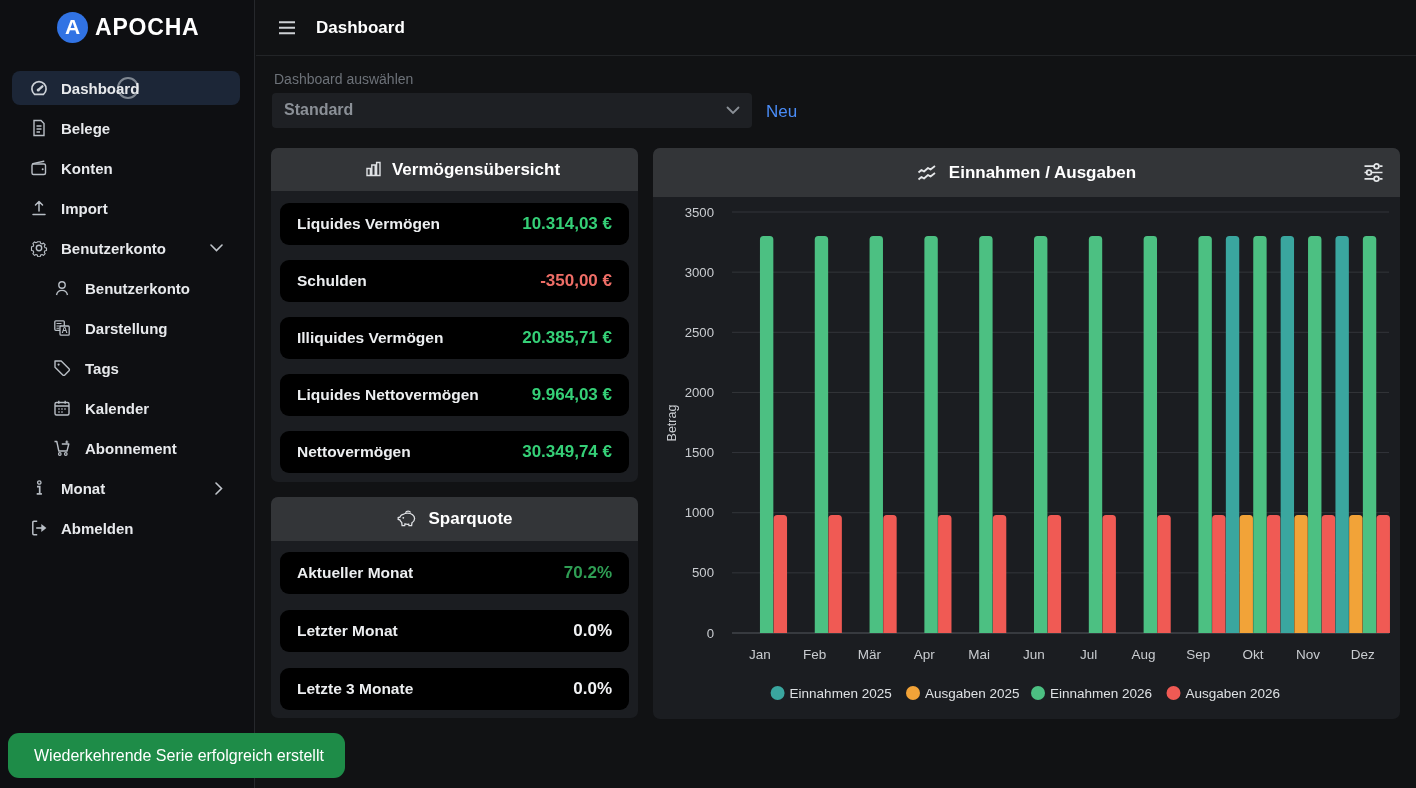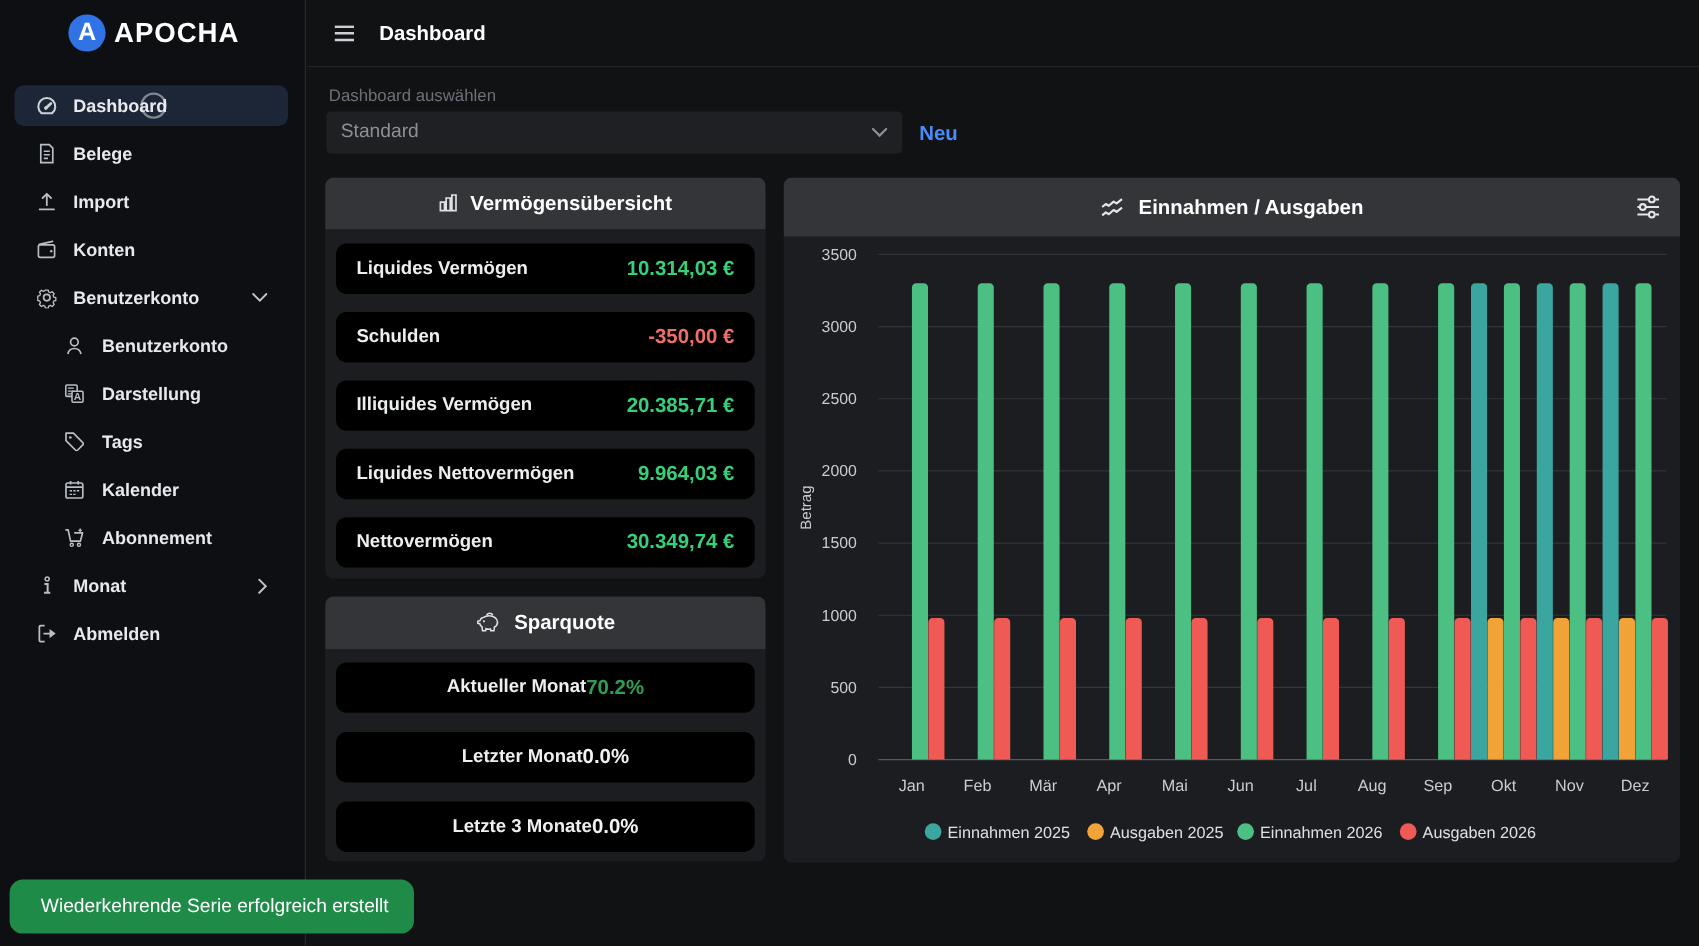--- a/index.html
+++ b/index.html
@@ -16,33 +16,33 @@
   .nav-item.sub .txt { left:85px; }
   .nav-item.active::before { content:""; position:absolute; left:12px; right:15px; top:3px; bottom:3px; background:#1c2637; border-radius:8px; }
   .nav-item .ic, .nav-item .txt, .nav-item .chev { position:absolute; z-index:1; }
   .chev { position:absolute; right:32px; }
   .ring { position:absolute; left:117px; top:77px; width:22px; height:22px; border:2px solid rgba(210,215,220,0.55); border-radius:50%; }
   .topbar { position:absolute; left:256px; top:0; width:1160px; height:56px; border-bottom:1px solid #222427; }
   .burger { position:absolute; left:20px; top:18px; }
   .pagetitle { position:absolute; left:60px; top:18px; color:#fff; font-size:17px; font-weight:bold; }
   .lbl { position:absolute; left:274px; top:71px; color:#6d7279; font-size:14px; }
   .select { position:absolute; left:272px; top:93px; width:480px; height:35px; background:#1e2024; border-radius:4px; }
-  .select .val { position:absolute; left:12px; top:8px; color:#8b9097; font-size:16px; }
+  .select .val { position:absolute; left:12px; top:8px; color:#8b9097; font-size:16px;font-weight:bold; }
   .select .arr { position:absolute; right:12px; top:13px; }
-  .neu { position:absolute; left:766px; top:102px; color:#4a8cf7; font-size:17px; font-weight:bold; }
+  .neu { position:absolute; left:766px; top:102px; color:#4a8cf7; font-size:17px; font-weight:normal; }
   .card { position:absolute; background:#1b1d21; border-radius:7px; overflow:hidden; }
   .card-h { background:#333538; color:#fff; font-weight:bold; font-size:17px; display:flex; align-items:center; justify-content:center; gap:10px; }
   #card1 { left:271px; top:148px; width:367px; height:334px; }
   #card1 .card-h { height:43px;padding-left:16px; }
   #card2 { left:271px; top:497px; width:367px; height:221px; }
   #card2 .card-h { height:44px; }
   .rows { padding:12px 9px 0 9px; }
   .row { height:42px; background:#000000; border-radius:9px; margin-bottom:15px; display:flex; align-items:center; justify-content:space-between; padding:0 17px; }
   #card2 .rows { padding-top:11px; }
-  #card2 .row { margin-bottom:16px;justify-content:center; }
+  #card2 .row { margin-bottom:16px; }
   .row .k { color:#eceef0; font-size:15.5px; font-weight:bold; }
   .row .v { font-size:17px; font-weight:bold; }
   .v.green { color:#35d077; }
   .v.red { color:#ef6e67; }
   .v.white { color:#f2f3f5; }
   .v.dgreen { color:#2f9e54; }
   #chartcard { left:653px; top:148px; width:747px; height:571px; }
   #chartcard .card-h { height:49px; position:relative; }
   .tune { position:absolute; right:16px; top:14px; }
   .toast { position:absolute; left:8px; top:733px; width:337px; height:45px; background:#1e8c48; border-radius:11px; display:flex; align-items:center; }
@@ -223,32 +223,32 @@
       </div>
       <div class="nav-item">
         <svg class="ic" viewBox="0 0 18 18">
           <path d="M4 1.5h7l3 3v12H4z" fill="none" stroke="#b8bec5" stroke-width="1.4"></path>
           <path d="M6.5 7h5M6.5 10h5M6.5 13h3.5" stroke="#b8bec5" stroke-width="1.3"></path>
         </svg>
         <span class="txt">Belege</span>
       </div>
       <div class="nav-item">
         <svg class="ic" viewBox="0 0 18 18">
-          <path d="M9 12V2.5M5.5 6L9 2.5 12.5 6" fill="none" stroke="#b8bec5" stroke-width="1.5" stroke-linecap="round" stroke-linejoin="round"></path>
-          <path d="M3 15.5h12" stroke="#b8bec5" stroke-width="1.5" stroke-linecap="round"></path>
-        </svg>
-        <span class="txt">Import</span>
-      </div>
-      <div class="nav-item">
-        <svg class="ic" viewBox="0 0 18 18">
           <rect x="2" y="5" width="13.5" height="10.5" rx="1.5" fill="none" stroke="#b8bec5" stroke-width="1.4"></rect>
           <path d="M2.8 4.6 L13.8 2.2" fill="none" stroke="#b8bec5" stroke-width="1.4" stroke-linecap="round"></path>
           <circle cx="12.7" cy="10.3" r="1" fill="#b8bec5"></circle>
         </svg>
         <span class="txt">Konten</span>
+      </div>
+      <div class="nav-item">
+        <svg class="ic" viewBox="0 0 18 18">
+          <path d="M9 12V2.5M5.5 6L9 2.5 12.5 6" fill="none" stroke="#b8bec5" stroke-width="1.5" stroke-linecap="round" stroke-linejoin="round"></path>
+          <path d="M3 15.5h12" stroke="#b8bec5" stroke-width="1.5" stroke-linecap="round"></path>
+        </svg>
+        <span class="txt">Import</span>
       </div>
       <div class="nav-item">
         <svg class="ic" viewBox="0 0 18 18">
           <circle cx="9" cy="9" r="2.7" fill="none" stroke="#b8bec5" stroke-width="1.4"></circle>
           <path d="M7.6 1.6h2.8l.45 1.9 1.75.73 1.66-1.03 1.98 1.98-1.03 1.66.73 1.76 1.9.44v2.8l-1.9.44-.73 1.76 1.03 1.66-1.98 1.98-1.66-1.03-1.75.73-.45 1.9H7.6l-.45-1.9-1.75-.73-1.66 1.03-1.98-1.98 1.03-1.66-.73-1.76-1.9-.44V7.6l1.9-.44.73-1.76L1.76 3.74 3.74 1.76 5.4 2.79l1.75-.73z" fill="none" stroke="#b8bec5" stroke-width="1.3" stroke-linejoin="round" transform="translate(1.35,1.35) scale(0.85)"></path>
         </svg>
         <span class="txt">Benutzerkonto</span>
         <svg class="chev" width="13" height="8" viewBox="0 0 13 8">
           <path d="M1 1l5.5 5.5L12 1" fill="none" stroke="#c0c5cb" stroke-width="1.6" stroke-linecap="round"></path>
         </svg>

